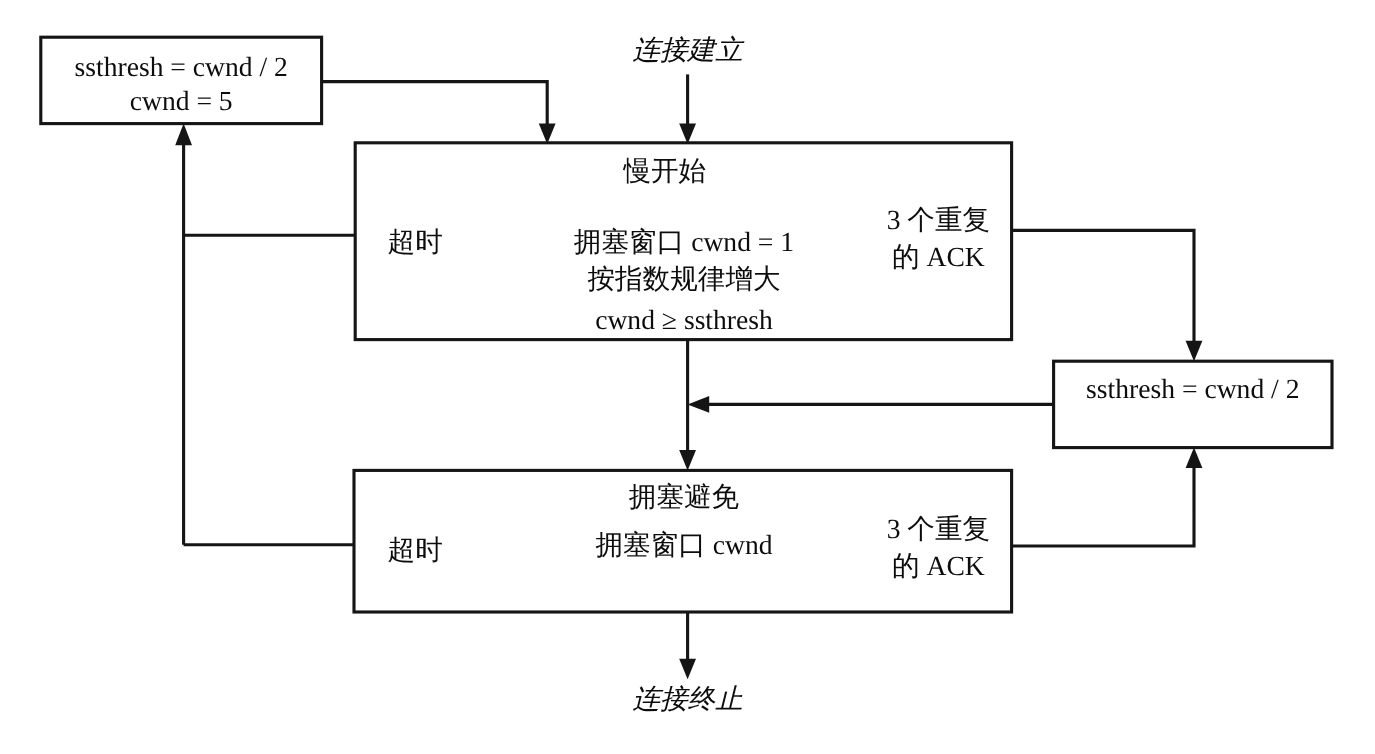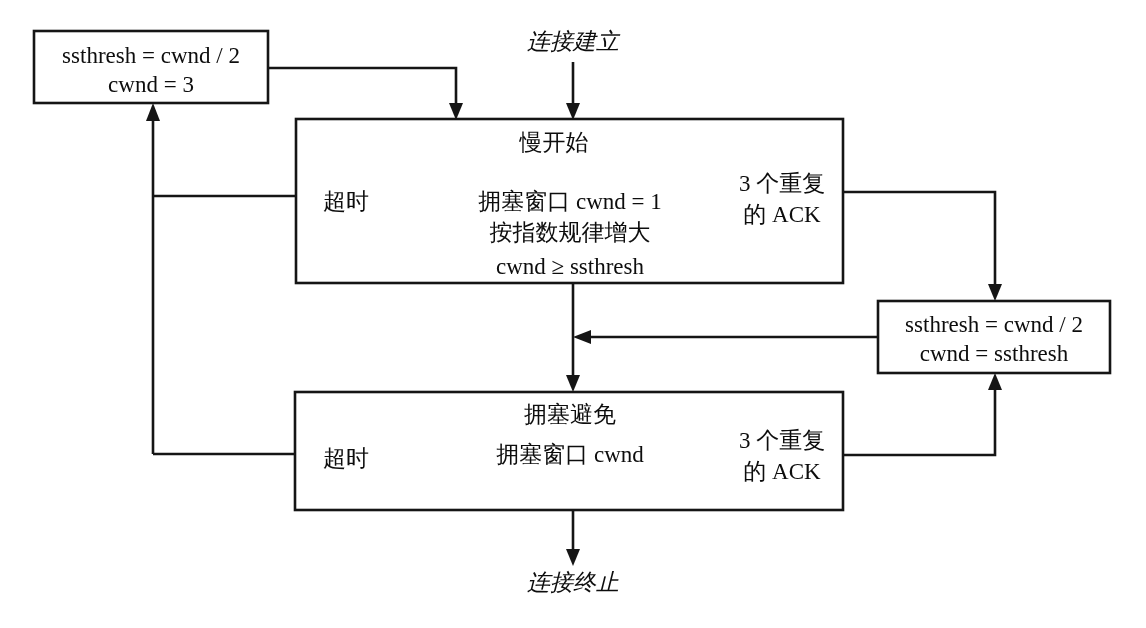--- a/index.html
+++ b/index.html
@@ -129,33 +129,32 @@
     <path class="conn" d="M 573 510 L 573 557"></path>
     <polygon class="arrow-head" points="573,566 566,549 580,549"></polygon>
 
   </svg>
 
   <div class="txt serif edge-label" style="left:473px; top:27px; width:200px;">连接建立</div>
 
   <div class="txt serif edge-label" style="left:473px; top:568px; width:200px;">连接终止</div>
 
   <div class="txt serif action-text" style="left:34px; top:41px; width:234px;">ssthresh = cwnd / 2</div>
-  <div class="txt serif action-text" style="left:34px; top:70px; width:234px;">cwnd = 3</div>
+  <div class="txt serif action-text" style="left:34px; top:70px; width:234px;">cwnd = 5</div>
 
   <div class="txt serif state-title" style="left:384px; top:128px; width:340px;">慢开始</div>
   <div class="txt serif state-body" style="left:400px; top:176px; width:340px;">拥塞窗口 cwnd = 1</div>
   <div class="txt serif state-body" style="left:400px; top:207px; width:340px;">按指数规律增大</div>
   <div class="txt serif state-cond" style="left:400px; top:252px; width:340px;">cwnd ≥ ssthresh</div>
   <div class="txt serif side-label" style="left:300px; top:187px; width:92px;">超时</div>
   <div class="txt serif side-label" style="left:722px; top:169px; width:120px;">3 个重复</div>
   <div class="txt serif side-label" style="left:722px; top:200px; width:120px;">的 ACK</div>
 
   <div class="txt serif state-title" style="left:400px; top:400px; width:340px;">拥塞避免</div>
   <div class="txt serif state-body" style="left:400px; top:429px; width:340px;">拥塞窗口 cwnd</div>
   <div class="txt serif side-label" style="left:300px; top:444px; width:92px;">超时</div>
   <div class="txt serif side-label" style="left:722px; top:426px; width:120px;">3 个重复</div>
   <div class="txt serif side-label" style="left:722px; top:457px; width:120px;">的 ACK</div>
 
   <div class="txt serif action-text" style="left:878px; top:310px; width:232px;">ssthresh = cwnd / 2</div>
-  <div class="txt serif action-text" style="left:878px; top:339px; width:232px;">cwnd = ssthresh</div>
 
 
 </div>
 
 </body></html>

